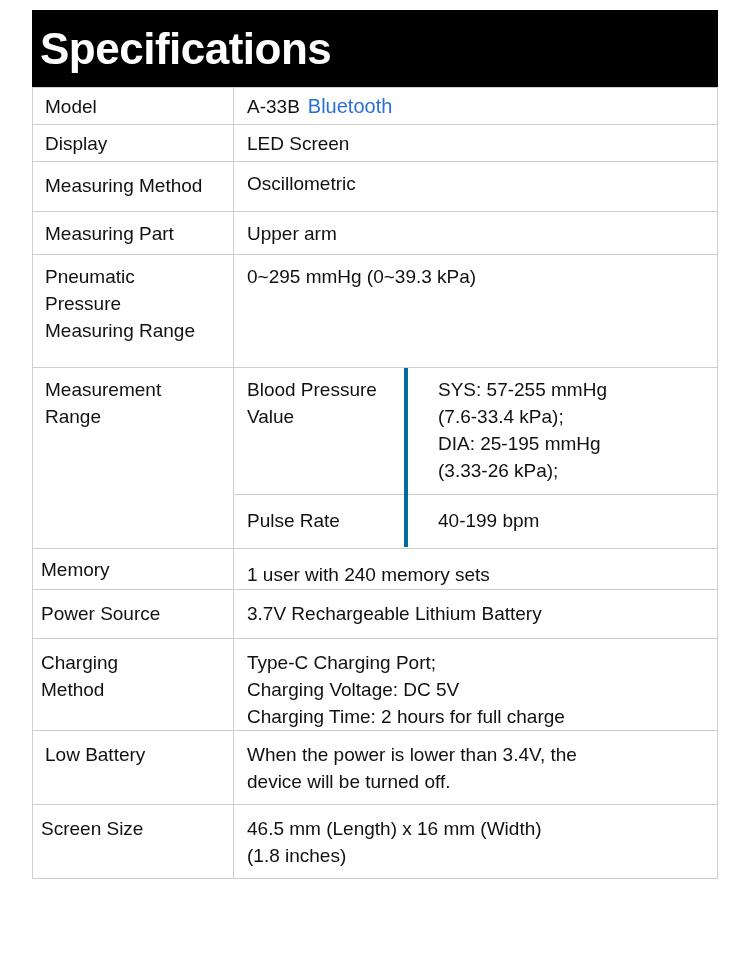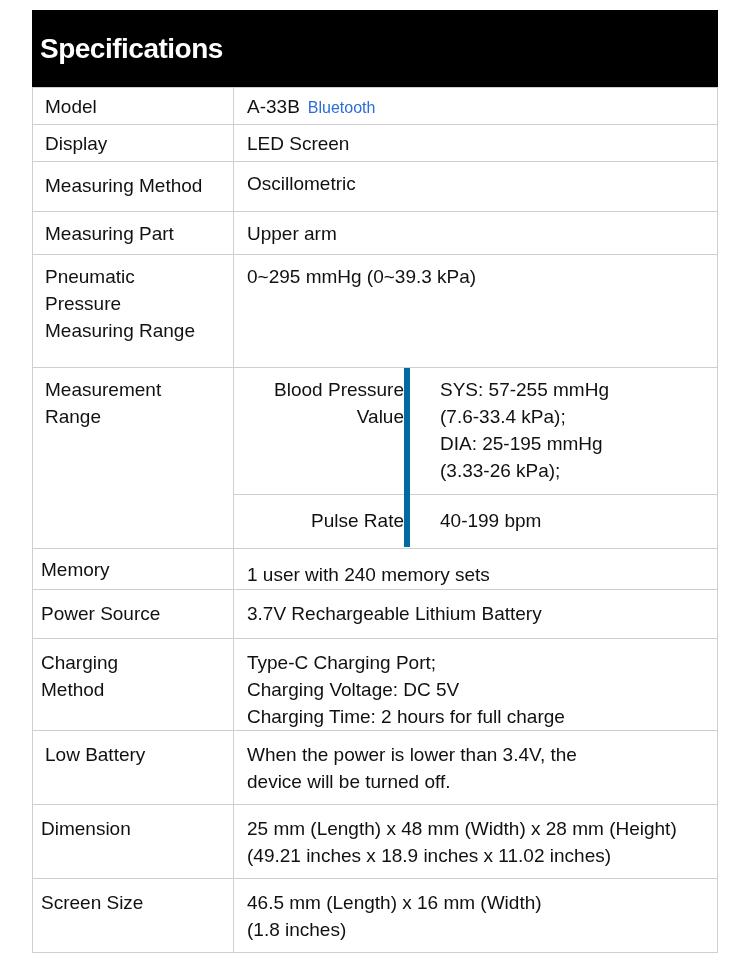--- a/index.html
+++ b/index.html
@@ -1,29 +1,29 @@
 <!DOCTYPE html>
 <html><head>
 <meta charset="utf-8">
 <style>
   html, body { margin: 0; padding: 0; background: #ffffff; }
   body { width: 750px; height: 979px; position: relative; overflow: hidden;
          font-family: "Liberation Sans", sans-serif; color: #111; }
   .wrap { position: absolute; left: 32px; top: 10px; width: 686px; }
   .banner { background: #000; height: 77px; display: flex; align-items: center; }
-  .banner h1 { margin: 0 0 0 8px; color: #fff; font-weight: bold; font-size: 28px;
+  .banner h1 { margin: 0 0 0 8px; color: #fff; font-weight: bold; font-size: 44px;
                letter-spacing: -0.5px; font-family: "Liberation Sans", sans-serif; }
   table { border-collapse: collapse; width: 686px; table-layout: fixed; font-size: 19px; }
   td { border: 1px solid #cfcfcf; vertical-align: top; padding: 0; line-height: 27px; }
   td.k { width: 188px; padding-left: 12px; }
   td.v { padding-left: 13px; }
-  .bt { color: #2a6fd6; margin-left: 8px; font-size: 16px; }
+  .bt { color: #2a6fd6; margin-left: 8px; font-size: 20px; }
   .sub { width: 100%; border-collapse: collapse; }
   .sub td { border: none; }
-  .sub td.sk { width: 157px; padding-left: 13px; border-right: 6px solid #0369a1; text-align: right; }
+  .sub td.sk { width: 157px; padding-left: 13px; border-right: 4px solid #0369a1; }
   .sub td.sv { padding-left: 30px; }
   .sub tr.r2 td { border-top: 1px solid #cfcfcf; }
   .sub tr.r2 td.sk { border-top: 1px solid #cfcfcf; }
 </style>
 </head>
 <body>
 
 <div class="wrap">
   <div class="banner">
     <h1>Specifications</h1>
@@ -104,27 +104,20 @@
       </td>
     </tr>
     <tr style="height:74px">
       <td class="k" style="padding-top:10px;">Low Battery</td>
       <td class="v" style="padding-top:10px">
         <div>When the power is lower than 3.4V, the</div>
         <div>device will be turned off.</div>
       </td>
     </tr>
     <tr style="height:74px">
-      <td class="k" style="padding-top:10px;padding-left:8px">Dimension</td>
-      <td class="v" style="padding-top:10px">
-        <div>25 mm (Length) x 48 mm (Width) x 28 mm (Height)</div>
-        <div>(49.21 inches x 18.9 inches x 11.02 inches)</div>
-      </td>
-    </tr>
-    <tr style="height:74px">
       <td class="k" style="padding-top:10px;padding-left:8px">Screen Size</td>
       <td class="v" style="padding-top:10px">
         <div>46.5 mm (Length) x 16 mm (Width)</div>
         <div>(1.8 inches)</div>
       </td>
     </tr>
   </tbody>
     </table>
 </div>
 

